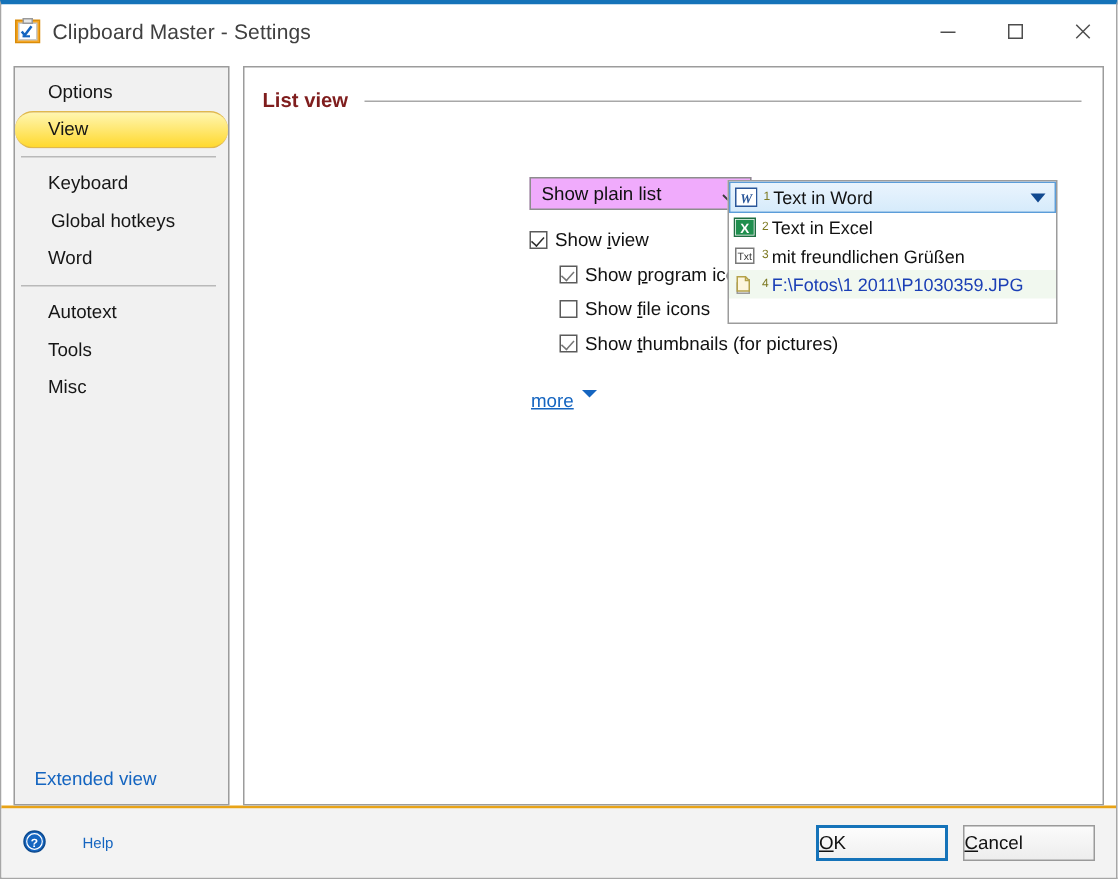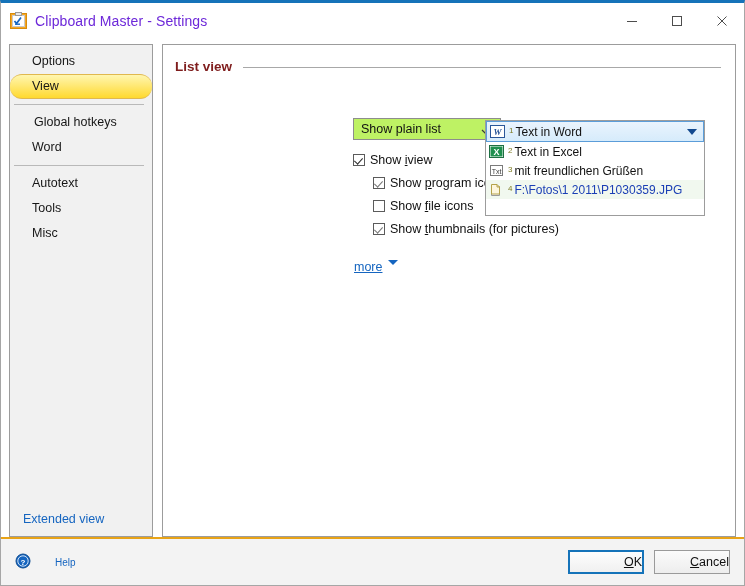--- a/index.html
+++ b/index.html
@@ -42,21 +42,21 @@
   .title-icon {
     width: 17px;
     height: 17px;
     margin-left: 9px;
     margin-right: 8px;
     position: relative;
     flex: 0 0 17px;
   }
   .title-text {
     font-size: 14px;
-    color: #6d28d9;
+    color: #404040;
     letter-spacing: 0.1px;
     white-space: nowrap;
   }
   .winbtns {
     position: absolute;
     right: 0;
     top: 0;
     height: 35px;
     display: flex;
   }
@@ -158,21 +158,21 @@
   .panel-body { position: relative; }
 
   .combo {
     position: absolute;
     left: 190px;
     top: 44px;
     width: 148px;
     height: 22px;
     box-sizing: border-box;
     border: 1px solid #8d8d8d;
-    background: #bef264;
+    background: #f0abfc;
     display: flex;
     align-items: center;
     font-size: 12.5px;
     color: #111;
     padding-left: 7px;
     cursor: default;
   }
   .combo .caret {
     position: absolute;
     right: 8px;
@@ -309,28 +309,28 @@
     margin-left: 24px;
     color: #1565c0;
     font-size: 10px;
   }
   .btns {
     margin-left: auto;
     display: flex;
     gap: 10px;
   }
   .btn {
-    width: 76px;
+    width: 88px;
     height: 24px;
     box-sizing: border-box;
     border: 1px solid #9a9a9a;
     background: linear-gradient(to bottom, #fbfbfb 0%, #ededed 100%);
     display: flex;
     align-items: center;
-    justify-content: flex-end;
+    justify-content: flex-start;
     font-size: 12.5px;
     color: #111;
     cursor: default;
   }
   .btn.default {
     border: 2px solid #1573b9;
     background: linear-gradient(to bottom, #fdfdfd 0%, #f0f0f0 100%);
   }
 </style>
 </head>
@@ -369,20 +369,21 @@
     </div>
   </div>
 
   <div class="content">
 
     <div class="sidebar">
       <div class="nav-list">
         <div class="nav-item">Options</div>
         <div class="nav-item selected">View</div>
         <div class="nav-sep"></div>
+        <div class="nav-item">Keyboard</div>
         <div class="nav-item indent">Global hotkeys</div>
         <div class="nav-item">Word</div>
         <div class="nav-sep"></div>
         <div class="nav-item">Autotext</div>
         <div class="nav-item">Tools</div>
         <div class="nav-item">Misc</div>
       </div>
       <div class="sidebar-footer">
         <span class="link">Extended view</span>
       </div>

